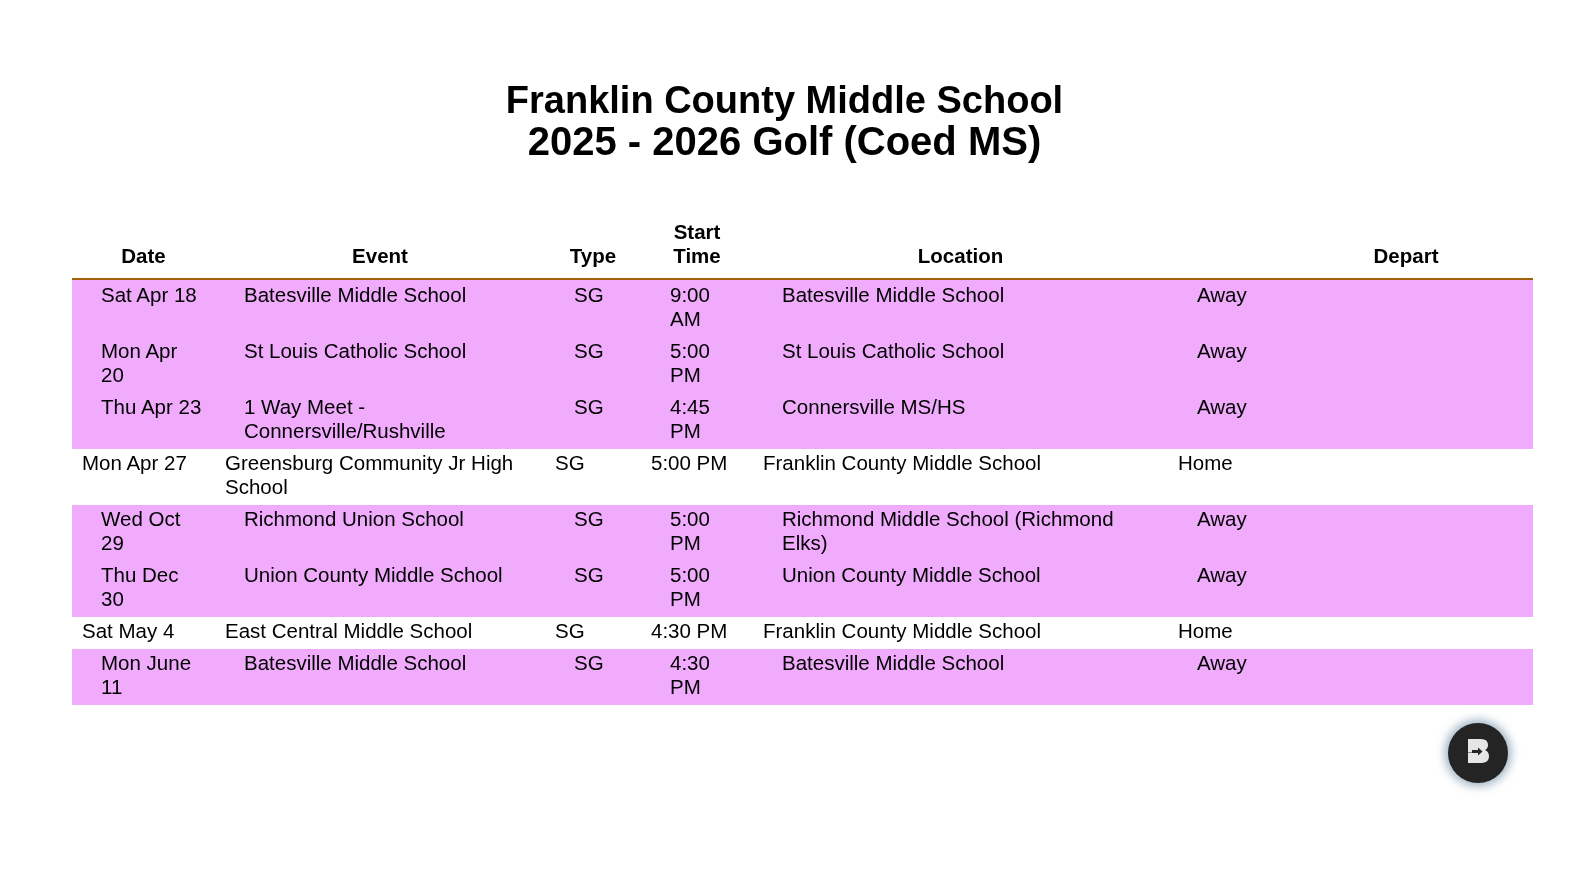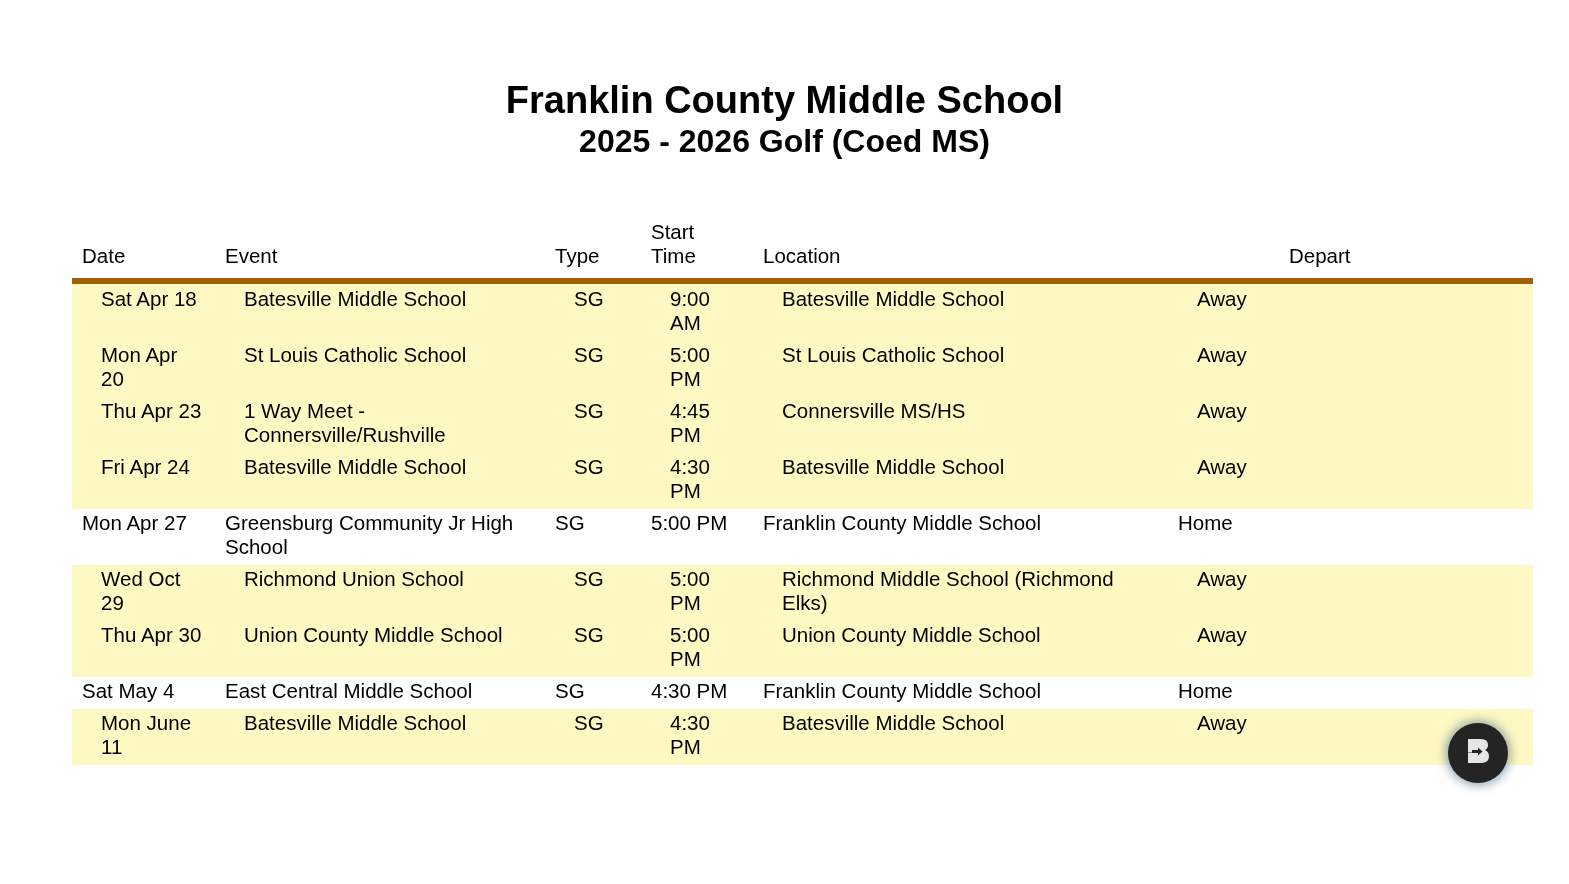--- a/index.html
+++ b/index.html
@@ -22,49 +22,49 @@
       width: 1569px;
       text-align: center;
     }
     .title-main {
       font-size: 38px;
       font-weight: bold;
       line-height: 44px;
       margin: 0;
     }
     .title-sub {
-      font-size: 32px;
+      font-size: 40px;
       font-weight: bold;
       line-height: 38px;
       margin: 0;
     }
     .schedule {
       position: absolute;
       left: 72px;
       top: 216px;
       width: 1461px;
       border-collapse: collapse;
       table-layout: fixed;
       font-size: 20.5px;
     }
     .schedule th {
-      text-align: left;
-      font-weight: normal;
+      text-align: center;
+      font-weight: bold;
       padding: 4px 10px 10px 10px;
       height: 26px;
       vertical-align: bottom;
-      border-bottom: 6px solid #a16207;
+      border-bottom: 2px solid #a16207;
     }
     .schedule td {
       padding: 2px 10px 6px 10px;
       vertical-align: top;
       line-height: 24px;
     }
     .schedule tr.shaded td {
-      background: #fef9c3;
+      background: #f0abfc;
       padding-left: 29px;
     }
     .schedule tr.row-first td { padding-top: 3px; }
     .col-date { width: 143px; }
     .col-event { width: 330px; }
     .col-type { width: 96px; }
     .col-time { width: 112px; }
     .col-location { width: 415px; }
     .col-ha { width: 111px; }
     .col-depart { width: auto; }
@@ -134,49 +134,40 @@
     </tr>
     <tr class="shaded">
       <td>Thu Apr 23</td>
       <td>1 Way Meet - Connersville/Rushville</td>
       <td>SG</td>
       <td>4:45 PM</td>
       <td>Connersville MS/HS</td>
       <td>Away</td>
       <td></td>
     </tr>
-    <tr class="shaded">
-      <td>Fri Apr 24</td>
-      <td>Batesville Middle School</td>
-      <td>SG</td>
-      <td>4:30 PM</td>
-      <td>Batesville Middle School</td>
-      <td>Away</td>
-      <td></td>
-    </tr>
     <tr>
       <td>Mon Apr 27</td>
       <td>Greensburg Community Jr High School</td>
       <td>SG</td>
       <td>5:00 PM</td>
       <td>Franklin County Middle School</td>
       <td>Home</td>
       <td></td>
     </tr>
     <tr class="shaded">
       <td>Wed Oct 29</td>
       <td>Richmond Union School</td>
       <td>SG</td>
       <td>5:00 PM</td>
       <td>Richmond Middle School (Richmond Elks)</td>
       <td>Away</td>
       <td></td>
     </tr>
     <tr class="shaded">
-      <td>Thu Apr 30</td>
+      <td>Thu Dec 30</td>
       <td>Union County Middle School</td>
       <td>SG</td>
       <td>5:00 PM</td>
       <td>Union County Middle School</td>
       <td>Away</td>
       <td></td>
     </tr>
     <tr>
       <td>Sat May 4</td>
       <td>East Central Middle School</td>

